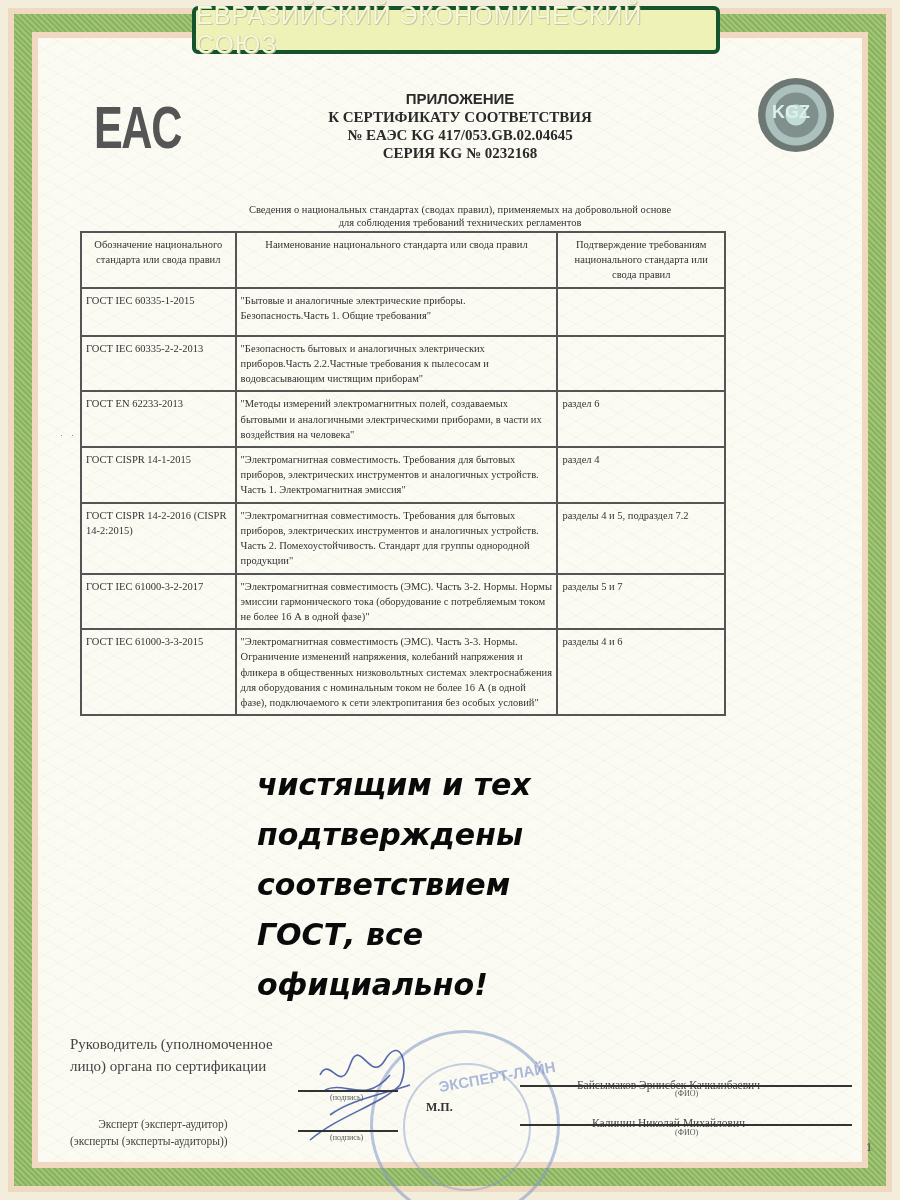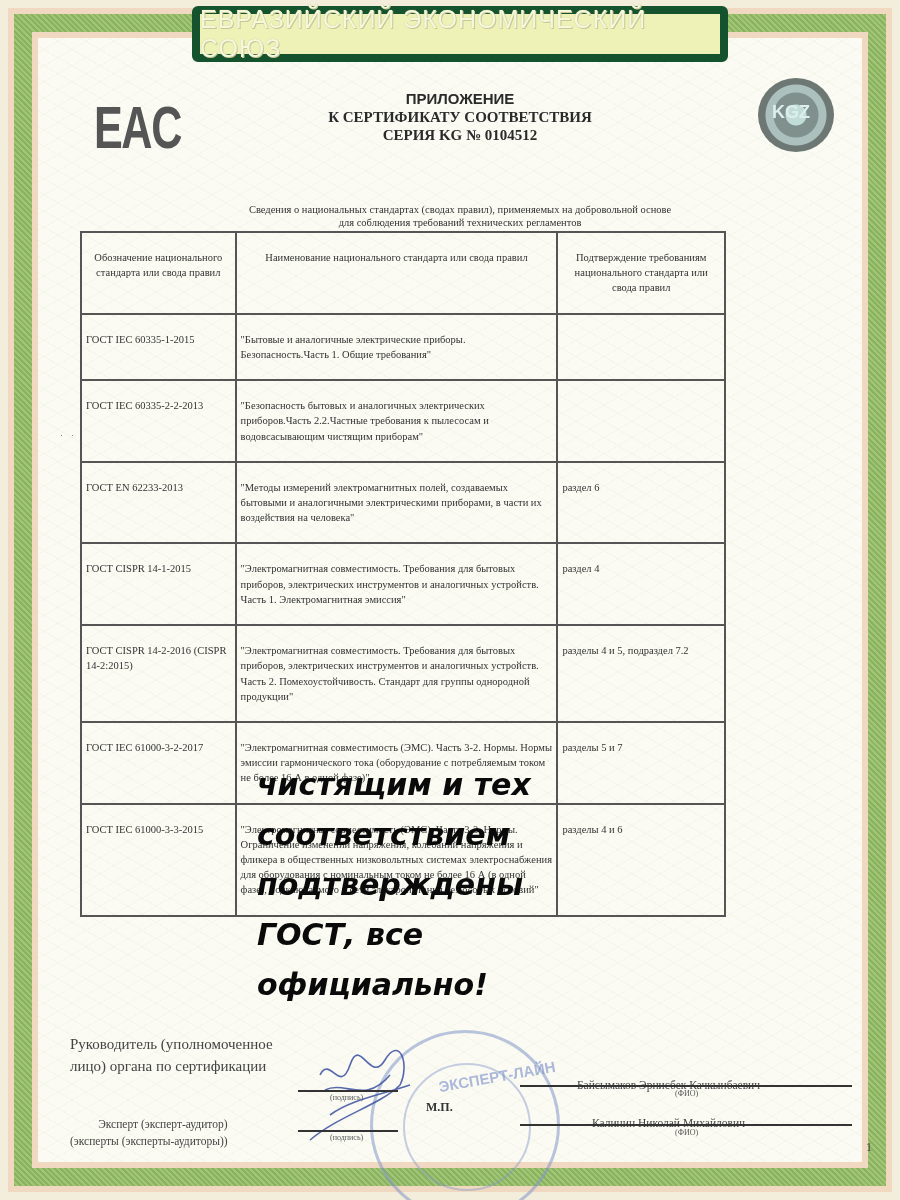--- a/index.html
+++ b/index.html
@@ -9,35 +9,35 @@
     background:
       repeating-linear-gradient(45deg, rgba(120,170,80,.55) 0 2px, rgba(170,200,120,.55) 2px 4px),
       #9bbf73; }
   .inner-frame { position:absolute; left:32px; top:32px; width:836px; height:1136px; background:#f0d9c0; }
   .paper { position:absolute; left:38px; top:38px; width:824px; height:1124px;
     background:
       repeating-linear-gradient(30deg, rgba(170,200,150,.10) 0 1px, transparent 1px 14px),
       repeating-linear-gradient(-30deg, rgba(190,210,160,.10) 0 1px, transparent 1px 14px),
       #fbfbf4; }
   .top-banner { position:absolute; left:192px; top:6px; width:520px; height:40px;
-    background:#eef2b6; border:8px solid #14532d; border-radius:6px;
+    background:#eef2b6; border:4px solid #14532d; border-radius:6px;
     display:flex; align-items:center; justify-content:center; }
   .top-banner span { font-family:"Liberation Sans", sans-serif; font-size:25px; color:#f6f8dc; letter-spacing:1px;
     text-shadow: 0 0 1px #b9b98a, 1px 1px 0 #c9c99a; }
   .eac-logo { position:absolute; left:94px; top:98px; font-family:"Liberation Sans", sans-serif; font-weight:bold; font-size:60px; color:#555; letter-spacing:-2px; transform:scaleX(0.72); transform-origin:left top; line-height:1; }
   .holo { position:absolute; left:758px; top:78px; width:76px; height:74px; border-radius:50%;
     background: radial-gradient(circle at 50% 50%, #b9d8d2 0 10px, #6a7e7c 11px 22px, #9fb8b4 23px 30px, #55605e 31px 38px);
     opacity:.85; }
   .holo::after { content:"KGZ"; position:absolute; left:14px; top:24px; font-family:"Liberation Sans", sans-serif; font-size:18px; color:#d8eeea; font-weight:bold; }
   .title-block { position:absolute; left:280px; top:90px; width:360px; text-align:center; font-weight:bold; line-height:1.2; }
   .title-block .l1 { font-family:"Liberation Sans", sans-serif; font-size:15px; }
   .title-block .l2, .title-block .l3, .title-block .l4 { font-size:15px; }
   .intro { position:absolute; left:200px; top:204px; width:520px; text-align:center; font-size:10.5px; line-height:1.2; color:#333; }
   table.std { position:absolute; left:80px; top:231px; width:646px; border-collapse:collapse; font-size:10.5px; line-height:1.45; color:#333; }
-  table.std th, table.std td { border:2px solid #555; vertical-align:top; padding:17px 4px; font-weight:normal;font-family:Liberation Serif, serif; }
+  table.std th, table.std td { border:2px solid #555; vertical-align:top; padding:4px 4px; font-weight:normal;font-family:Liberation Serif, serif; }
   table.std th { text-align:center; }
   table.std col.c1 { width:155px; } table.std col.c2 { width:323px; } table.std col.c3 { width:168px; }
   .overlay { position:absolute; left:257px; top:760px; width:360px; font-family:"DejaVu Sans", sans-serif; font-weight:bold; font-style:italic; font-size:30px; line-height:50px; color:#0a0a0a; }
   .role1 { position:absolute; left:70px; top:1034px; font-size:15px; line-height:1.45; color:#444; }
   .role2 { position:absolute; left:70px; top:1116px; font-size:11.5px; line-height:1.45; color:#444;text-align:right; }
   .line { position:absolute; height:1.5px; background:#333; }
   .cap { position:absolute; font-size:8px; color:#555; }
   .fio-name { position:absolute; font-size:11.5px; color:#444;margin-top:7px; }
   .mp { position:absolute; left:426px; top:1100px; font-size:12px; font-weight:bold; color:#333; }
   .stamp { position:absolute; left:370px; top:1030px; width:190px; height:190px; border-radius:50%; border:3px solid rgba(130,150,200,.55); box-sizing:border-box; }
@@ -58,21 +58,22 @@
 <div class="top-banner">
   <span>ЕВРАЗИЙСКИЙ ЭКОНОМИЧЕСКИЙ СОЮЗ</span>
 </div>
 
 <div class="eac-logo">EAC</div>
 <div class="holo"></div>
 
 <div class="title-block">
   <div class="l1">ПРИЛОЖЕНИЕ</div>
   <div class="l2">К СЕРТИФИКАТУ СООТВЕТСТВИЯ</div>
-  <div class="l4">СЕРИЯ KG № 0104512</div>
+  <div class="l3">№ ЕАЭС KG 417/053.GB.02.04645</div>
+  <div class="l4">СЕРИЯ KG № 0232168</div>
 </div>
 
 <div class="intro">
   <div>Сведения о национальных стандартах (сводах правил), применяемых на добровольной основе</div>
   <div>для соблюдения требований технических регламентов</div>
 </div>
 
 <table class="std">
   <colgroup>
       <col class="c1">
@@ -122,22 +123,22 @@
       <td>"Электромагнитная совместимость (ЭМС). Часть 3-3. Нормы. Ограничение изменений напряжения, колебаний напряжения и фликера в общественных низковольтных системах электроснабжения для оборудования с номинальным током не более 16 А (в одной фазе), подключаемого к сети электропитания без особых условий"</td>
       <td>разделы 4 и 6</td>
     </tr>
   </tbody>
 </table>
 
 <div class="edge-dots">··</div>
 
 <div class="overlay">
   <div>чистящим и тех</div>
+  <div>подтверждены</div>
   <div>соответствием</div>
-  <div>подтверждены</div>
   <div>ГОСТ, все</div>
   <div>официально!</div>
 </div>
 
 <div class="stamp"></div>
 <div class="stamp-text">ЭКСПЕРТ-ЛАЙН</div>
 
 <svg class="signature" viewBox="0 0 140 110">
   <path d="M30 30 C40 10, 50 50, 60 20 S80 40, 95 15 S120 20, 110 40 C90 60, 50 70, 20 95 M40 70 C60 55, 90 50, 120 40 M35 45 C55 35, 75 60, 100 30" fill="none" stroke="#3a4fa0" stroke-width="1.6" opacity=".85"></path>
 </svg>

